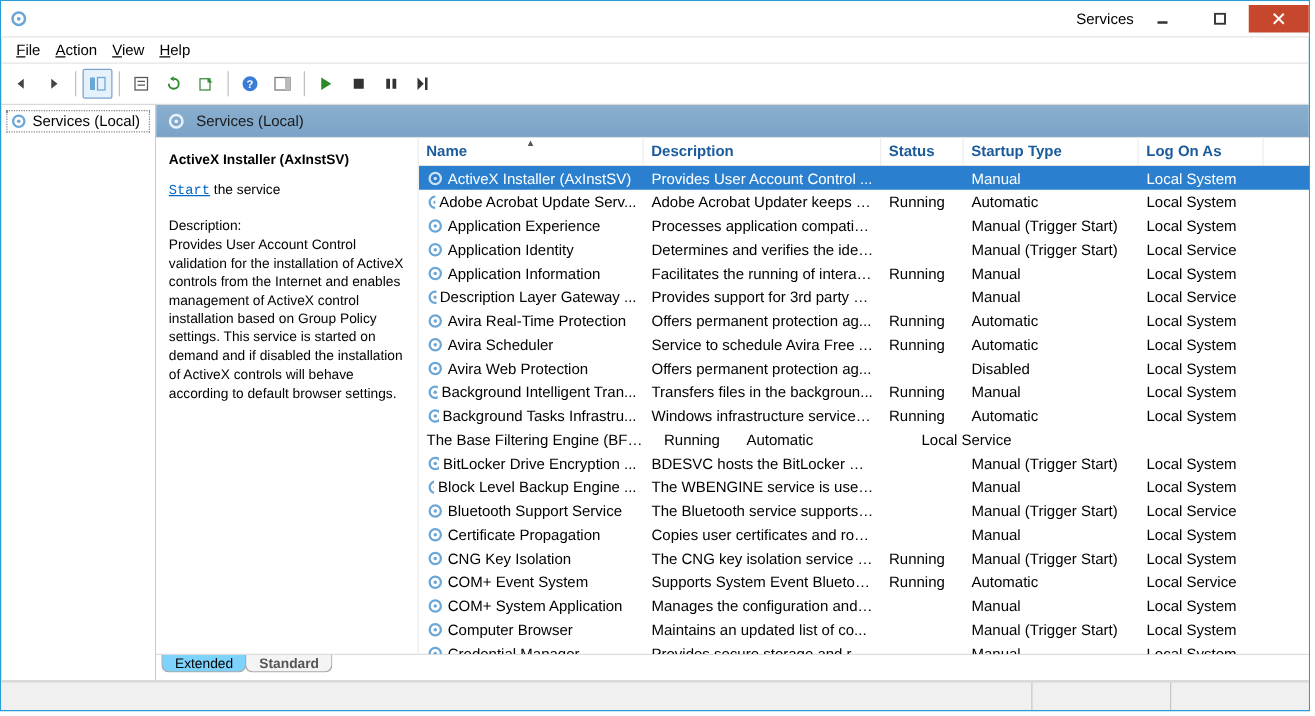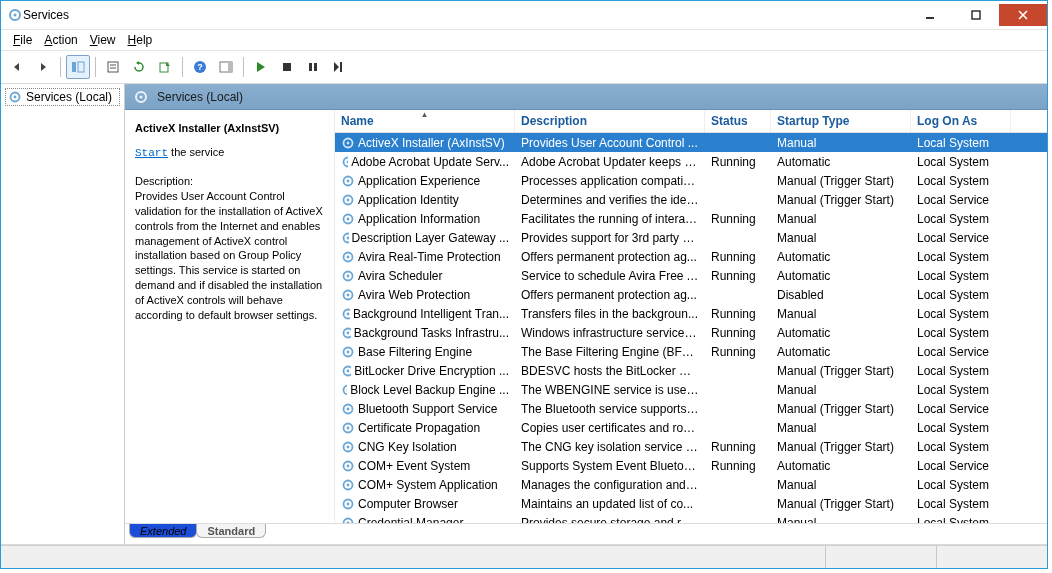--- a/index.html
+++ b/index.html
@@ -26,21 +26,21 @@
   .titlebar {
     height: 28px;
     background: #fff;
     display: flex;
     align-items: center;
     border-bottom: 1px solid #e5e5e5;
   }
   .title-icon { margin-left: 6px; }
   .title-text {
     flex: 1;
-    text-align: left;
+    text-align: right;
     font-size: 12px;
   }
   .window-controls { display: flex; height: 22px; margin-right: 0; }
   .win-btn {
     width: 46px;
     height: 22px;
     display: flex;
     align-items: center;
     justify-content: center;
     font-size: 11px;
@@ -209,21 +209,21 @@
     padding: 1px 10px 0 10px;
     border: 1px solid #aaa;
     border-top: none;
     border-bottom-left-radius: 6px;
     border-bottom-right-radius: 6px;
     font-size: 11px;
     margin-right: -1px;
     background: #fff;
     font-weight: bold;
   }
-  .tab.active { background: #1d4ed8; font-weight: normal; font-style: italic; }
+  .tab.active { background: #7dd3fc; font-weight: normal; }
   .tab.inactive { background: #f4f4f4; color: #555; }
   
   .statusbar {
     height: 22px;
     border-top: 1px solid #d1d1d1;
     background: #f0f0f0;
     display: flex;
   }
   .sb-cell {
     border-left: 1px solid #c7c7c7;
@@ -536,27 +536,20 @@
                     <circle cx="7" cy="7" r="1.4" fill="#6aa6d6"></circle>
                   </svg>
                   <span>Background Tasks Infrastru...</span>
                 </div>
                 <div class="cell c-desc">Windows infrastructure service t...</div>
                 <div class="cell c-status">Running</div>
                 <div class="cell c-startup">Automatic</div>
                 <div class="cell c-logon">Local System</div>
               </div>
               <div class="row">
-                <div class="cell name c-name">
-                  <svg class="icon" width="14" height="14">
-                    <circle cx="7" cy="7" r="4.5" fill="none" stroke="#6aa6d6" stroke-width="1.8"></circle>
-                    <circle cx="7" cy="7" r="1.4" fill="#6aa6d6"></circle>
-                  </svg>
-                  <span>Base Filtering Engine</span>
-                </div>
                 <div class="cell c-desc">The Base Filtering Engine (BFE) i...</div>
                 <div class="cell c-status">Running</div>
                 <div class="cell c-startup">Automatic</div>
                 <div class="cell c-logon">Local Service</div>
               </div>
               <div class="row">
                 <div class="cell name c-name">
                   <svg class="icon" width="14" height="14">
                     <circle cx="7" cy="7" r="4.5" fill="none" stroke="#6aa6d6" stroke-width="1.8"></circle>
                     <circle cx="7" cy="7" r="1.4" fill="#6aa6d6"></circle>

